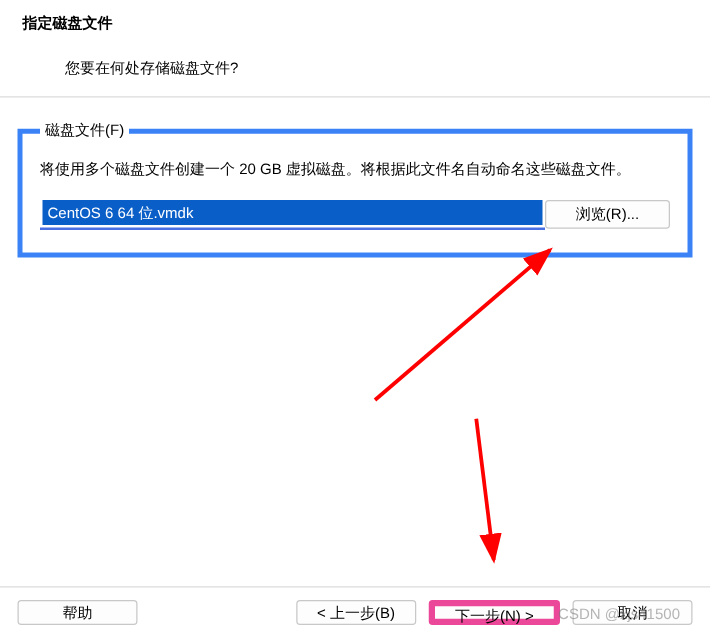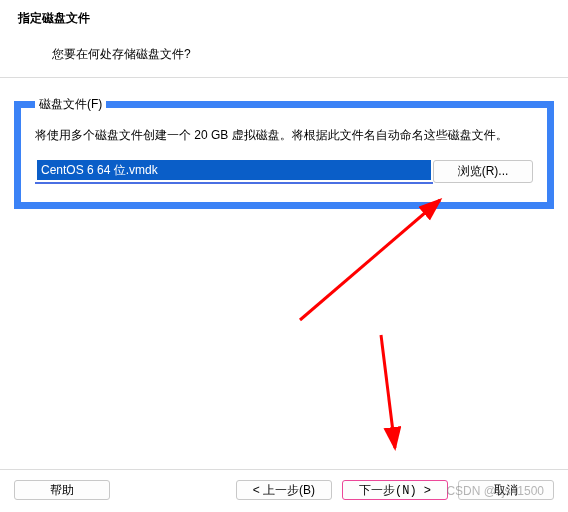--- a/index.html
+++ b/index.html
@@ -27,21 +27,21 @@
   }
   .top-divider {
     border: none;
     border-top: 1px solid #dcdcdc;
     margin: 14px 0 0 0;
   }
   .content {
     padding: 18px 14px 0 14px;
   }
   fieldset.group {
-    border: 7px solid #3b82f6;
+    border: 4px solid #3b82f6;
     padding: 10px 14px 18px 14px;
     margin: 0;
   }
   fieldset.group legend {
     padding: 0 4px;
     font-size: 12px;
   }
   .desc {
     line-height: 1.6;
     margin: 3px 0 14px 0;
@@ -92,22 +92,21 @@
     height: 20px;
     min-width: 96px;
     background: #fdfdfd;
     border: 1px solid #c8c8c8;
     border-radius: 3px;
     font-size: 12px;
     cursor: pointer;
     padding: 0 16px;
   }
   .btn.default {
-    border: 1px solid #ec4899;
-    font-family: Liberation Mono, monospace;
+    border: 5px solid #ec4899;
   }
   .watermark {
     position: absolute;
     right: 24px;
     bottom: 14px;
     font-size: 12px;
     color: rgba(120,120,120,0.55);
     pointer-events: none;
   }
   

